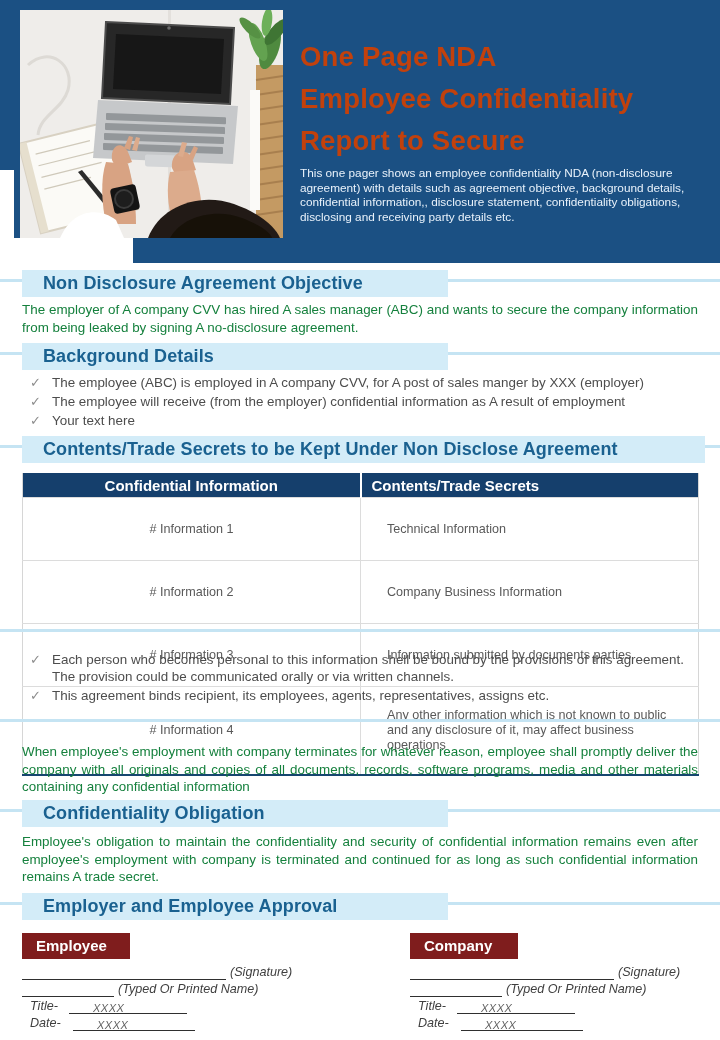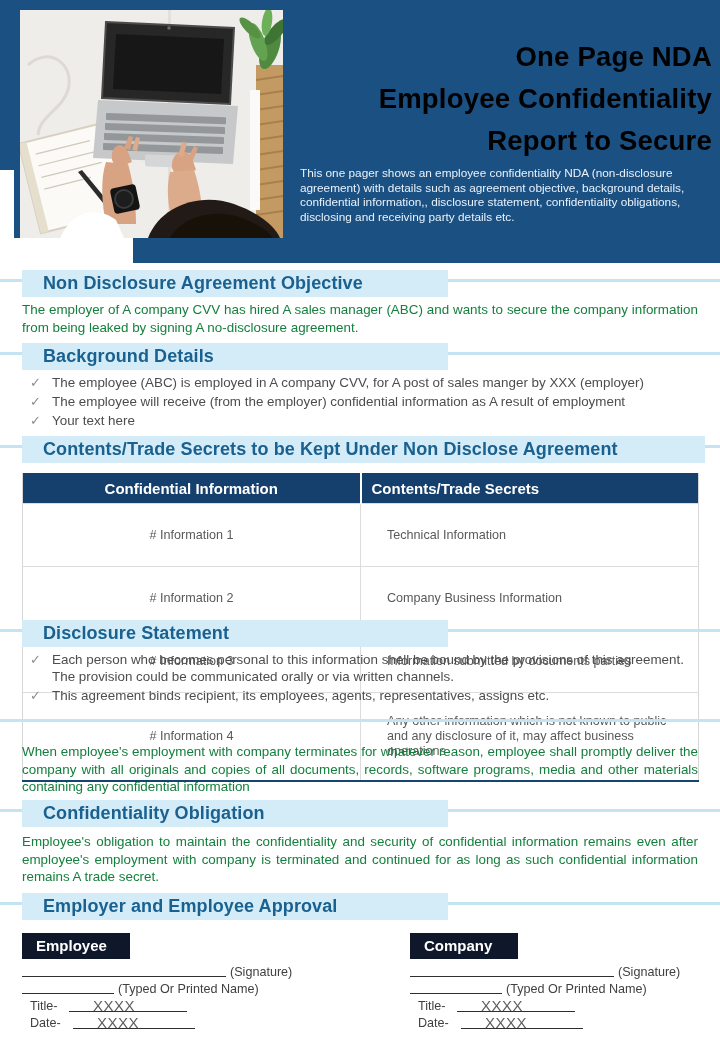--- a/index.html
+++ b/index.html
@@ -4,22 +4,22 @@
 <style>
   html,body{margin:0;padding:0;background:#ffffff;}
   body{font-family:"Liberation Sans","DejaVu Sans",sans-serif;}
   .page{position:relative;width:720px;height:1040px;background:#ffffff;overflow:hidden;}
 
   
   .hdr-left-strip{position:absolute;left:0;top:0;width:14px;height:170px;background:#1b5083;}
   .hdr-main{position:absolute;left:14px;top:0;width:706px;height:238px;background:#1b5083;}
   .hdr-band{position:absolute;left:133px;top:238px;width:587px;height:25px;background:#1b5083;}
   .hdr-photo{position:absolute;left:20px;top:10px;width:263px;height:228px;overflow:hidden;}
-  .hdr-title{position:absolute;left:300px;top:36px;width:412px;color:#000000;
-             font-weight:bold;font-size:27.5px;line-height:42px;letter-spacing:.2px;text-align:right;}
+  .hdr-title{position:absolute;left:300px;top:36px;width:412px;color:#c2410c;
+             font-weight:bold;font-size:27.5px;line-height:42px;letter-spacing:.2px;}
   .hdr-sub{position:absolute;left:300px;top:166px;width:408px;color:#e9f2fb;
            font-size:11.8px;line-height:14.6px;}
 
   
   .sec-head{position:absolute;left:0;width:720px;height:27px;}
   .hline{position:absolute;top:9px;left:0;right:0;height:3px;background:#c5e4f3;}
   .hbar{position:absolute;left:22px;top:0;height:27px;background:#d3ecf8;
         display:flex;align-items:center;padding-left:21px;box-sizing:border-box;}
   .w-std{width:426px;}
   .w-wide{width:683px;}
@@ -29,42 +29,42 @@
   .para{position:absolute;left:22px;width:676px;font-size:13.4px;line-height:17.5px;
         color:#15803d;text-align:justify;}
   .blist{position:absolute;left:30px;width:668px;}
   .brow{display:flex;align-items:flex-start;font-size:13.4px;line-height:16.8px;color:#4d4d4d;margin-bottom:2px;}
   .bcheck{width:22px;flex:0 0 22px;color:#8c8c8c;font-size:13px;}
   .btext{flex:1;}
 
   
   .nda-table{position:absolute;left:22px;top:473px;width:676px;border-collapse:collapse;table-layout:fixed;
              border-left:1px solid #d6d6d6;border-right:1px solid #d6d6d6;border-bottom:2.5px solid #16466f;}
-  .nda-table th{background:#153f6c;color:#ffffff;font-weight:bold;font-size:15px;height:30px;
+  .nda-table th{background:#153f6c;color:#ffffff;font-weight:bold;font-size:15px;height:24px;
                 text-align:center;padding:0 10px;}
   .nda-table th + th{border-left:2px solid #ffffff;text-align:left;padding-left:10px;}
   .nda-table td{font-size:12.6px;color:#595959;border-top:1px solid #dcdcdc;padding:21px 10px;line-height:15px;}
   .nda-table td.c1{text-align:center;}
   .nda-table td.c2{border-left:1px solid #dcdcdc;padding-left:26px;}
   .row-s td{height:20px;}
   .row-l td{height:34px;}
 
   
   .sig-block{position:absolute;width:345px;top:933px;}
   .sig-left{left:22px;}
   .sig-right{left:410px;}
-  .sig-btn{display:inline-block;background:#0f172a;color:#ffffff;font-weight:bold;font-size:15px;
+  .sig-btn{display:inline-block;background:#7f1d1d;color:#ffffff;font-weight:bold;font-size:15px;
            padding:4px 0 5px 14px;width:94px;margin-bottom:5px;}
-  .sig-row{display:flex;align-items:flex-start;font-size:12.6px;color:#3f3f3f;line-height:16px;margin-bottom:1px;}
+  .sig-row{display:flex;align-items:flex-end;font-size:12.6px;color:#3f3f3f;line-height:16px;margin-bottom:1px;font-style:italic;}
   .uline{display:inline-block;border-bottom:1.6px solid #2f2f2f;height:12px;}
   .u-sig{width:204px;}
   .u-name{width:92px;}
   .cap{padding-left:4px;}
   .lbl{width:36px;flex:0 0 36px;padding-left:8px;}
-  .xline{display:inline-block;border-bottom:1.6px solid #2f2f2f;height:14px;font-size:15px;
+  .xline{display:inline-block;border-bottom:1.6px solid #2f2f2f;height:14px;font-size:11px;
          color:#5f5f5f;padding-left:24px;box-sizing:border-box;letter-spacing:.5px;}
   .x-title{width:118px;margin-left:3px;}
   .x-date{width:122px;margin-left:7px;}
 </style>
 </head>
 <body>
 
 <div class="page">
 
   <div class="hdr-left-strip"></div>
@@ -230,23 +230,20 @@
     </tr>
     <tr class="row-l">
       <td class="c1"># Information 4</td>
       <td class="c2">Any other information which is not known to public and any disclosure of it, may affect business operations</td>
     </tr>
   </tbody>
     </table>
 
   <div class="sec-head" style="top:620px">
     <div class="hline"></div>
-    <div class="hbar w-std">
-        <h2>Disclosure Statement</h2>
-      </div>
   </div>
   <div class="blist" style="top:652px">
     <div class="brow">
       <span class="bcheck">✓</span>
       <span class="btext">Each person who becomes personal to this information shell be bound by the provisions of this agreement. The provision could be communicated orally or via written channels.</span>
     </div>
     <div class="brow">
       <span class="bcheck">✓</span>
       <span class="btext">This agreement binds recipient, its employees, agents, representatives, assigns etc.</span>
     </div>

